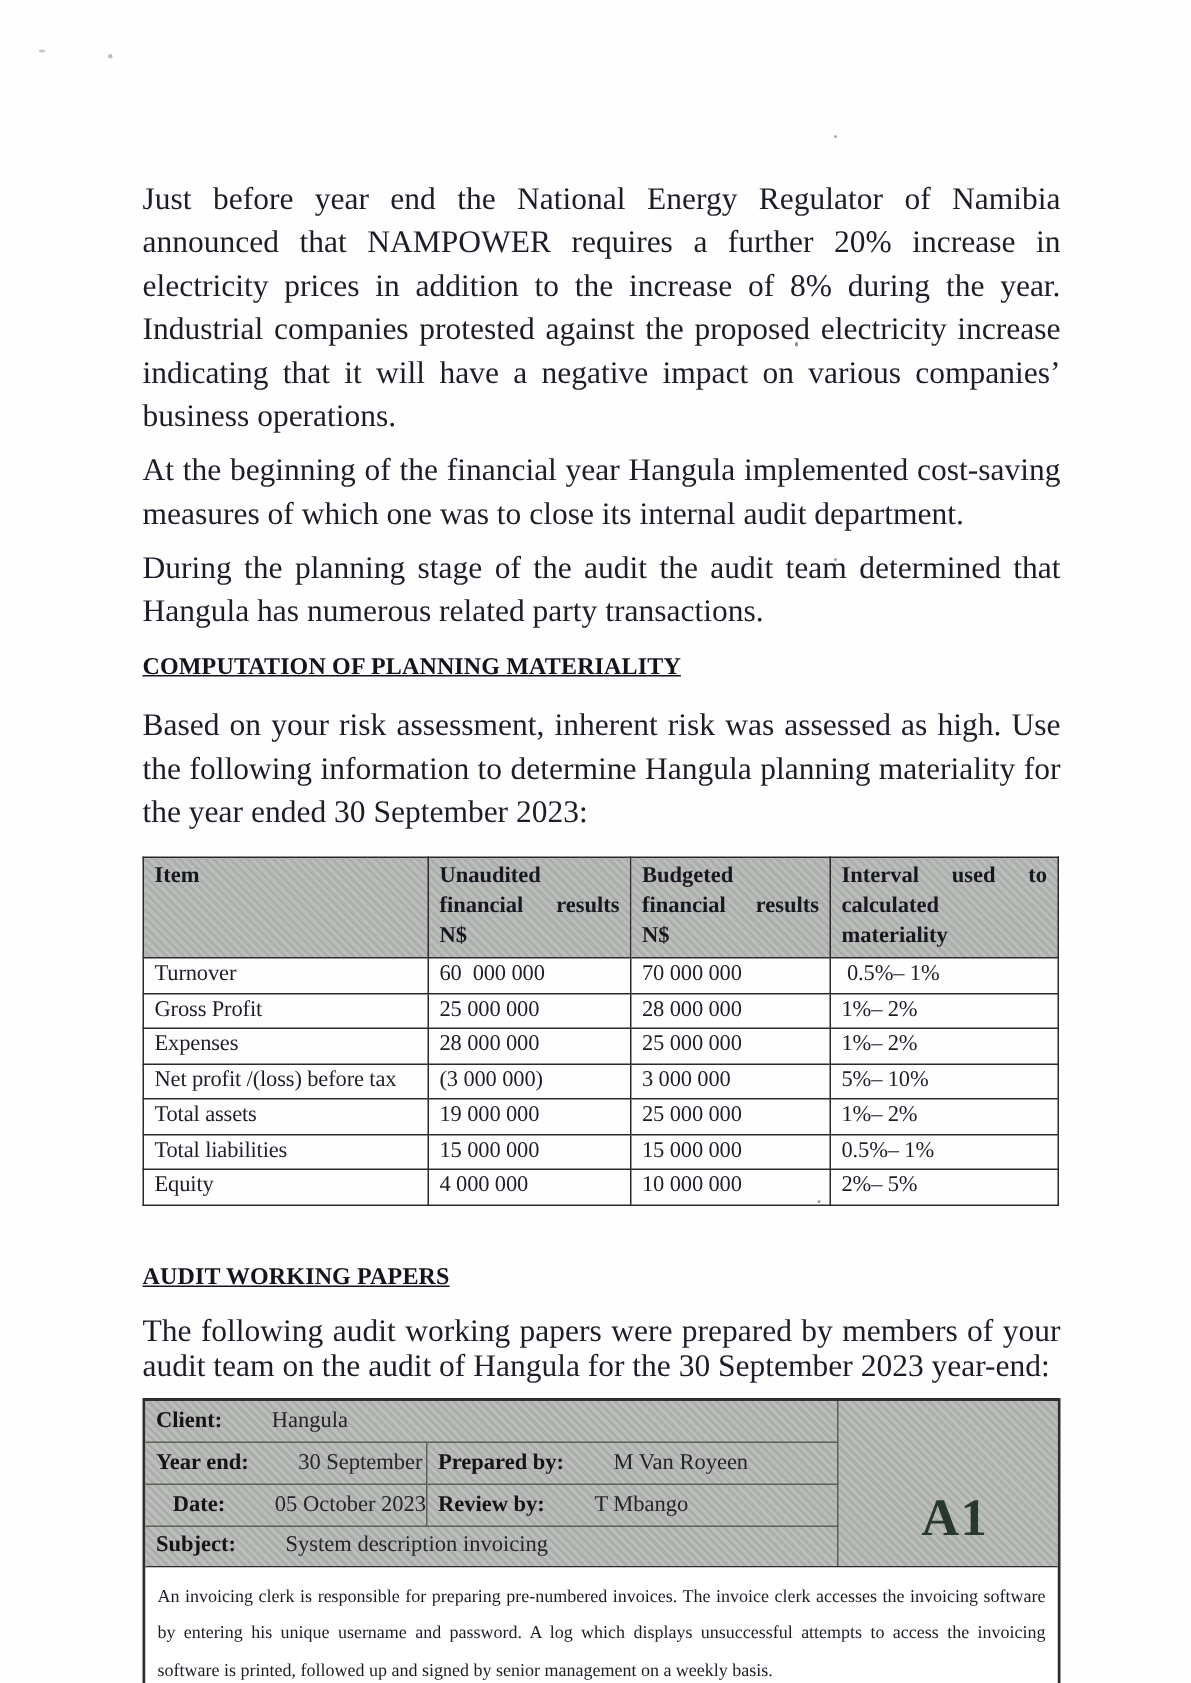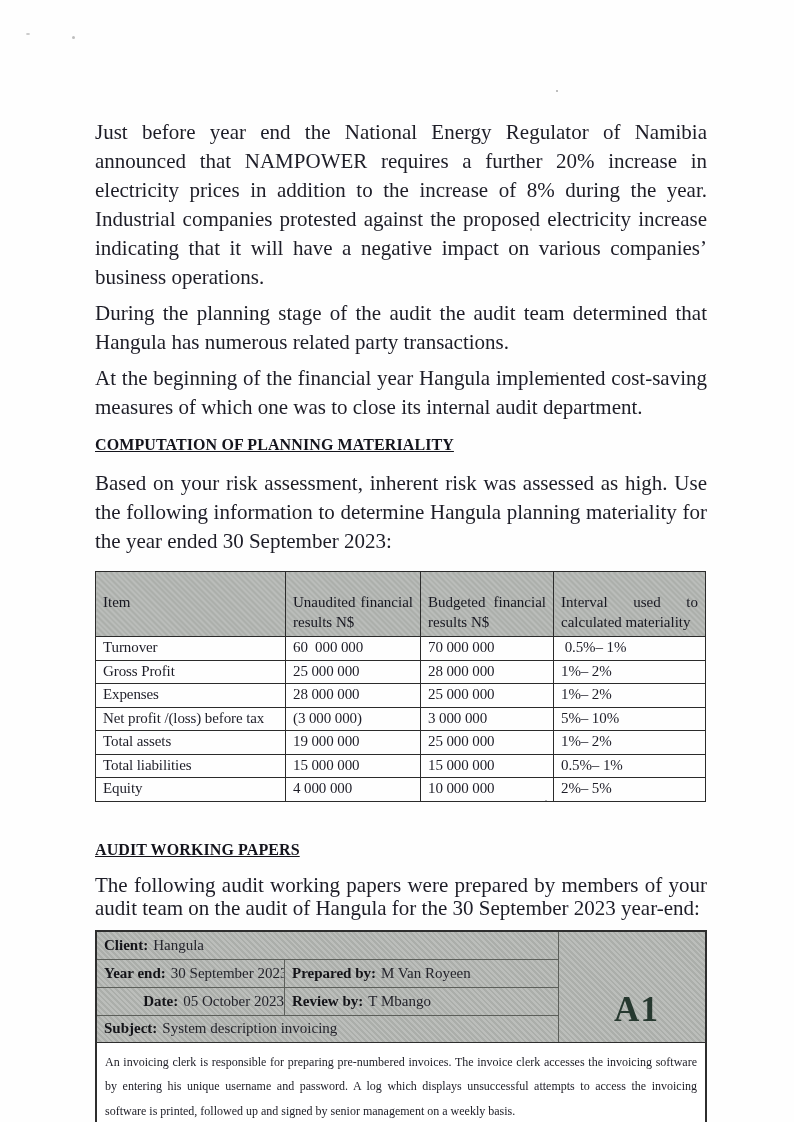--- a/index.html
+++ b/index.html
@@ -30,22 +30,22 @@
     border-collapse:collapse; width:610px; margin:15px 0 0 0;
     font-size:15px; table-layout:fixed;
   }
   table.mat-table th, table.mat-table td {
     border:1.6px solid #2b2b2b; overflow:hidden;
   }
   table.mat-table th {
     background:
       repeating-linear-gradient(45deg, rgba(255,255,255,0.10) 0 2px, rgba(0,0,0,0.05) 2px 4px),
       var(--shading, #b4b7b3);
-    font-weight:normal; text-align:justify; vertical-align:top;
-    padding:20px 7px 4px 7px; line-height:20px; height:64px;
+    font-weight:bold; text-align:justify; vertical-align:top;
+    padding:2px 7px 4px 7px; line-height:20px; height:64px;
     color:#171720;
   }
   table.mat-table td {
     padding:1px 5px 2px 7px; line-height:19.5px; height:21px;
     white-space:pre-wrap; letter-spacing:-0.1px;
   }
   
   .wp-box {
     width:612px; margin-top:6px;
     border:2px solid #2e2e2e;
@@ -56,21 +56,21 @@
     grid-template-rows:28px 28px 28px 26px;
     background:
       repeating-linear-gradient(45deg, rgba(255,255,255,0.10) 0 2px, rgba(0,0,0,0.05) 2px 4px),
       var(--shading, #b4b7b3);
     border-bottom:1.6px solid #2e2e2e;
     font-size:15px;
   }
   .wp-cell {
     display:flex; align-items:center; padding:0 0 0 7px;
     border-right:1px solid #5c5f5a; border-bottom:1px solid #5c5f5a;
-    color:#24242c; white-space:nowrap; overflow:hidden;
+    color:#24242c; white-space:nowrap; overflow:hidden;gap:28px;
   }
   .wp-cell b { color:#131318; margin-right:5px; }
   .wp-client  { grid-column:1/3; grid-row:1; }
   .wp-yearend { grid-column:1/2; grid-row:2; }
   .wp-prepared{ grid-column:2/3; grid-row:2; }
   .wp-date    { grid-column:1/2; grid-row:3;justify-content:flex-end; }
   .wp-review  { grid-column:2/3; grid-row:3; }
   .wp-subject { grid-column:1/3; grid-row:4; border-bottom:none; }
   .wp-ref {
     grid-column:3/4; grid-row:1/5;
@@ -106,23 +106,23 @@
   <span class="speck sp3"></span>
   <span class="speck sp4"></span>
   <span class="speck sp5"></span>
   <span class="speck sp6"></span>
   <span class="speck sp7"></span>
 
   <div class="content">
 
     <p class="body-text">Just before year end the National Energy Regulator of Namibia announced that NAMPOWER requires a further 20% increase in electricity prices in addition to the increase of 8% during the year. Industrial companies protested against the proposed electricity increase indicating that it will have a negative impact on various companies’ business operations.</p>
 
+    <p class="body-text">At the beginning of the financial year Hangula implemented cost-saving measures of which one was to close its internal audit department.</p>
+
     <p class="body-text">During the planning stage of the audit the audit team determined that Hangula has numerous related party transactions.</p>
-
-    <p class="body-text">At the beginning of the financial year Hangula implemented cost-saving measures of which one was to close its internal audit department.</p>
 
     <h2 class="doc-heading">COMPUTATION OF PLANNING MATERIALITY</h2>
 
     <p class="body-text">Based on your risk assessment, inherent risk was assessed as high. Use the following information to determine Hangula planning materiality for the year ended 30 September 2023:</p>
 
     <table class="mat-table">
       <colgroup>
         <col style="width:190px">
           <col style="width:135px">
           <col style="width:133px">

